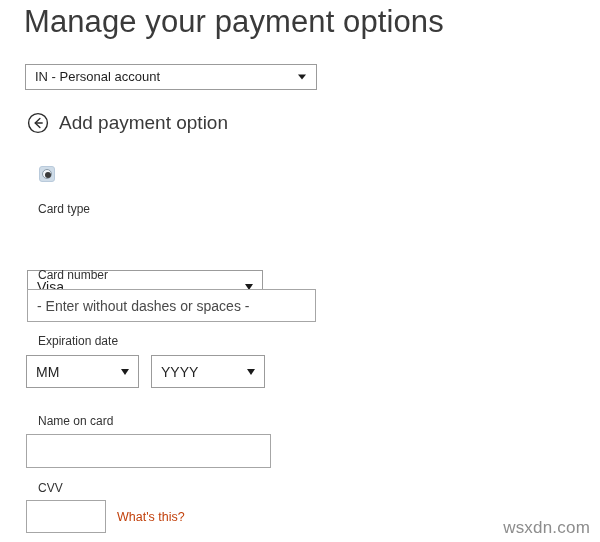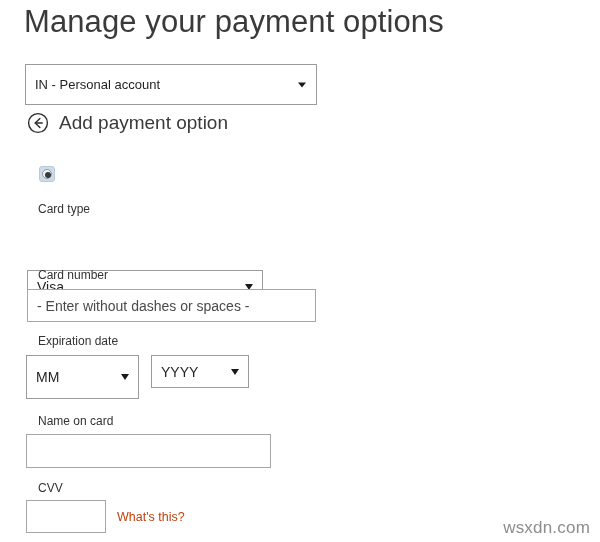--- a/index.html
+++ b/index.html
@@ -64,21 +64,21 @@
     border-left: 4.5px solid transparent;
     border-right: 4.5px solid transparent;
     border-top: 6px solid #1a1a1a;
   }
 
   
   #account-select {
     left: 25px;
     top: 64px;
     width: 292px;
-    height: 41px;
+    height: 26px;
   }
   #account-select .value { font-size: 13px; }
   #account-select .caret {
     right: 10px;
     border-left-width: 4px;
     border-right-width: 4px;
     border-top-width: 5px;
   }
 
   
@@ -163,22 +163,22 @@
   }
 
   
   #label-card-type      { top: 202px; }
   #card-type-select     { left: 27px; top: 222px; width: 236px; height: 33px; margin-top: 48px; }
 
   #label-card-number    { top: 268px; }
   #card-number-input    { left: 27px; top: 289px; width: 289px; height: 33px; }
 
   #label-expiration     { top: 334px; }
-  #exp-month-select     { left: 26px;  top: 355px; width: 113px; height: 44px; }
-  #exp-year-select      { left: 151px; top: 355px; width: 98px; height: 33px; }
+  #exp-month-select     { left: 26px;  top: 355px; width: 113px; height: 33px; }
+  #exp-year-select      { left: 151px; top: 355px; width: 114px; height: 33px; }
 
   #label-name-on-card   { top: 414px; }
   #name-on-card-input   { left: 26px; top: 434px; width: 245px; height: 34px; }
 
   #label-cvv            { top: 481px; }
   #cvv-input            { left: 26px; top: 500px; width: 80px; height: 33px; }
 
   .help-link {
     position: absolute;
     left: 117px;

